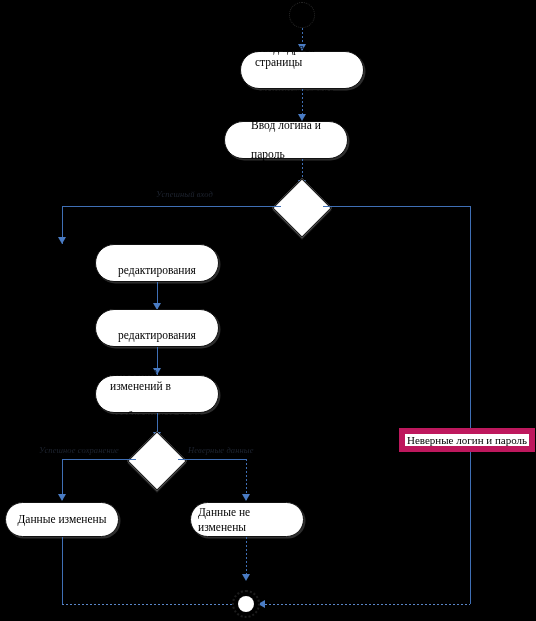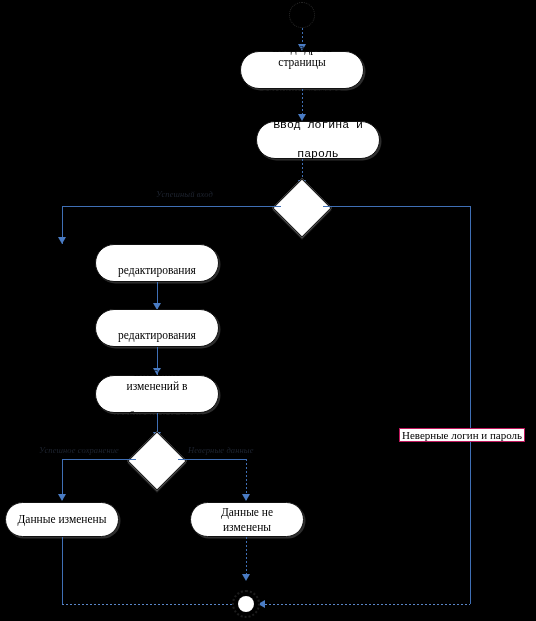--- a/index.html
+++ b/index.html
@@ -15,21 +15,20 @@
   .activity{
     position:absolute;
     box-sizing:border-box;
     background:#ffffff;
     border:1px solid #111111;
     border-radius:22px;
     color:#000000;
     display:flex;
     align-items:center;
     justify-content:center;
-    text-align:center;
     line-height:1.28;
     font-size:11.5px;
     box-shadow:1.5px 1.5px 0 rgba(255,255,255,.18);
   }
   .activity span{display:block;padding:0 7px;}
 
   .start-node{
     position:absolute;
     width:26px;height:26px;
     border-radius:50%;
@@ -108,42 +107,42 @@
     letter-spacing:.1px;
     font-style:italic;
   }
   .guard-bright{
     position:absolute;
     font-size:11px;
     color:#000000;
     background:#ffffff;
     white-space:nowrap;
     padding:0 2px;
-    border:1px solid #be185d;
+    border:6px solid #be185d;
   }
 </style>
 </head>
 <body>
 
 <div id="stage">
 
   <div class="start-node" style="left:289px;top:2px;"></div>
 
   <div class="dsh-v" style="left:302px;top:28px;height:22px;"></div>
   <div class="arw-d" style="left:297.5px;top:44px;"></div>
 
   <div class="activity" style="left:240px;top:51px;width:124px;height:38px;">
     <span><span>Ввод адреса страницы</span><br>
      <span>администратора</span></span>
   </div>
 
   <div class="dsh-v" style="left:302px;top:89px;height:32px;"></div>
   <div class="arw-d" style="left:297.5px;top:114px;"></div>
 
-  <div class="activity" style="left:256px;top:121px;width:124px;height:38px;font-family:Liberation Mono, monospace;">
+  <div class="activity" style="left:224px;top:121px;width:124px;height:38px;">
     <span><span>Ввод логина и</span><br>
      <span>пароль</span></span>
   </div>
 
   <div class="dsh-v" style="left:302px;top:159px;height:28px;"></div>
   <div class="arw-d" style="left:297.5px;top:180px;"></div>
 
   <div class="diamond" style="left:281px;top:187px;"></div>
 
   <div class="ln lnh" style="left:62px;top:206px;width:219px;"></div>

